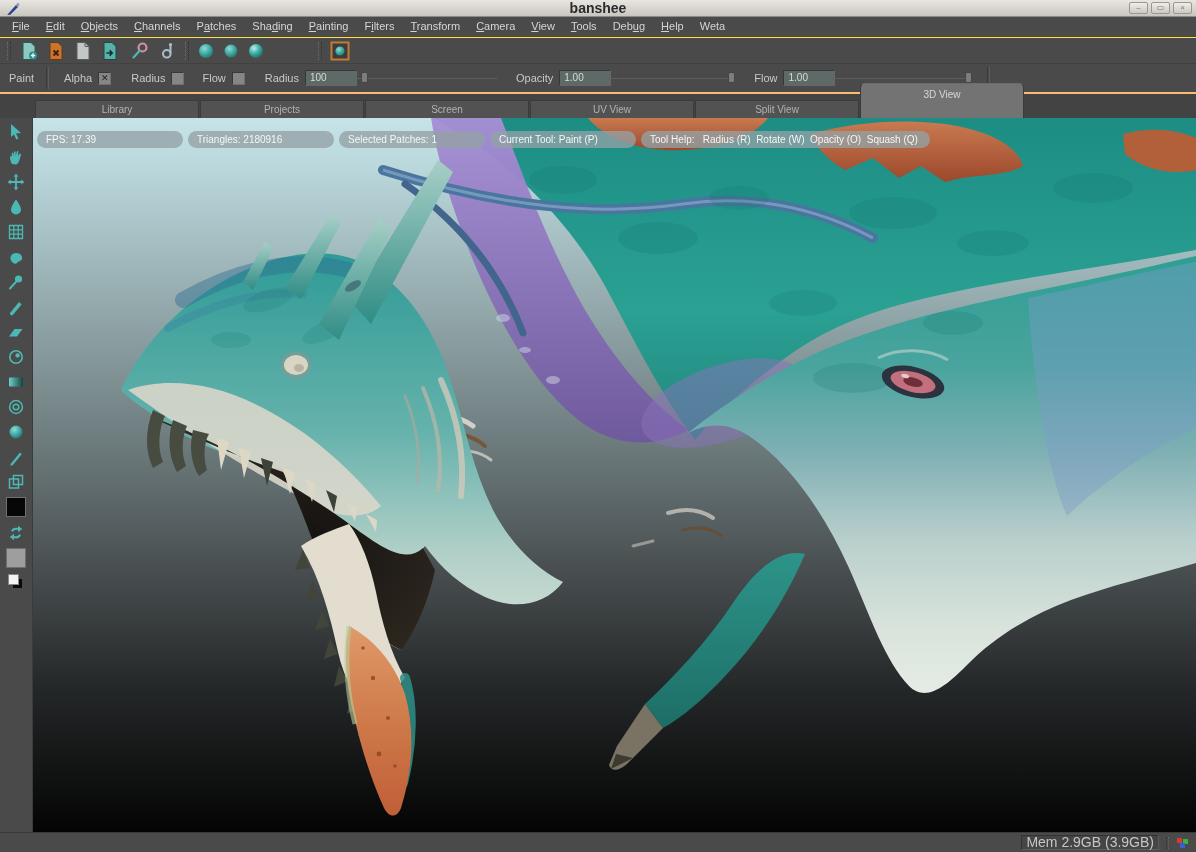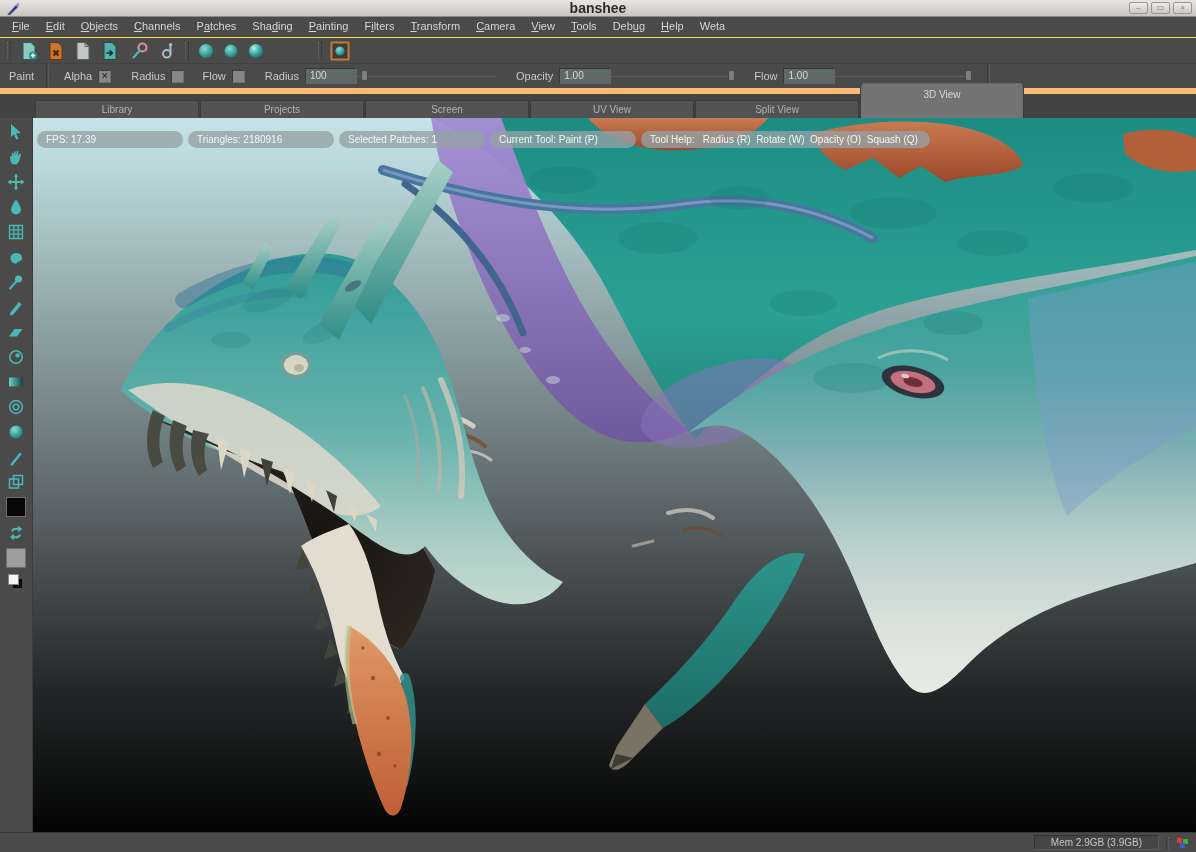--- a/index.html
+++ b/index.html
@@ -22,21 +22,21 @@
   .menu-item { padding:3px 8px; cursor:default; }
   .menu-item u { text-decoration:underline; text-underline-offset:1px; }
 
   
   .toolbar { height:26px; background:#4a4a4a; border-bottom:1px solid #414141; display:flex; align-items:center;
              padding-left:4px; flex:0 0 auto; }
   .tb-grip { width:4px; height:18px; margin:0 3px; border-left:1px dotted #6d6d6d; border-right:1px dotted #313131; }
   .tb-group { display:flex; align-items:center; gap:7px; padding:0 5px; }
 
   
-  .paintbar { height:30px; background:#4a4a4a; border-bottom:6px solid #fdba74; display:flex; align-items:center;
+  .paintbar { height:30px; background:#4a4a4a; border-bottom:2px solid #fdba74; display:flex; align-items:center;
               font-size:11px; color:#c9c9c9; flex:0 0 auto; }
   .pb-label { margin:0 6px 0 9px; }
   .pb-sep { width:3px; height:22px; border-left:1px solid #3a3a3a; border-right:1px solid #5c5c5c; margin:0 6px; }
   .checkbox { width:13px; height:13px; background:#868686; border:1px solid; border-color:#393939 #6f6f6f #6f6f6f #393939;
               color:#1f1f1f; font-size:9px; line-height:11px; text-align:center; margin-right:4px; }
   .field { width:52px; height:16px; background:#5d6a68; border:1px solid; border-color:#373737 #676767 #676767 #373737;
            color:#d6dad8; font-size:10px; line-height:13px; padding-left:4px; }
   .slider { position:relative; height:16px; margin-right:10px; }
   .slider .track { position:absolute; left:0; right:0; top:8px; height:1px; background:#292929; border-bottom:1px solid #5e5e5e; }
   .slider .handle { position:absolute; top:2px; width:7px; height:11px; background:#7d7d7d;
@@ -60,21 +60,21 @@
 
   .hud { position:absolute; left:4px; top:13px; display:flex; flex-direction:row; gap:5px; align-items:flex-start; }
   .pill { height:17px; line-height:17px; border-radius:9px; background:rgba(148,161,165,.78); color:#f3f7f7;
           font-size:10px; padding:0 12px 0 9px; white-space:pre; min-width:146px; }
   .pill.wide { min-width:0;text-align:center; }
 
   
   .statusbar { height:20px; background:#4a4a4a; border-top:1px solid #3a3a3a; display:flex; align-items:center;
                justify-content:flex-end; gap:7px; padding-right:7px; flex:0 0 auto; }
   .membox { height:15px; line-height:13px; background:#454545; border:1px solid; border-color:#323232 #5d5d5d #5d5d5d #323232;
-            font-size:10px; color:#c6c6c6; padding:0 16px; }
+            font-size:14px; color:#c6c6c6; padding:0 4px; }
   .grip { width:3px; height:12px; border-left:1px dotted #2f2f2f; border-right:1px dotted #676767; }
 </style>
 </head>
 <body>
 
 <div class="window">
 
   <div class="titlebar">
     <svg class="app-icon" width="15" height="14" viewBox="0 0 15 14">
       <path d="M3,13 L11,4 L13,6 L5,14 Z" fill="#2e3f8e"></path>

